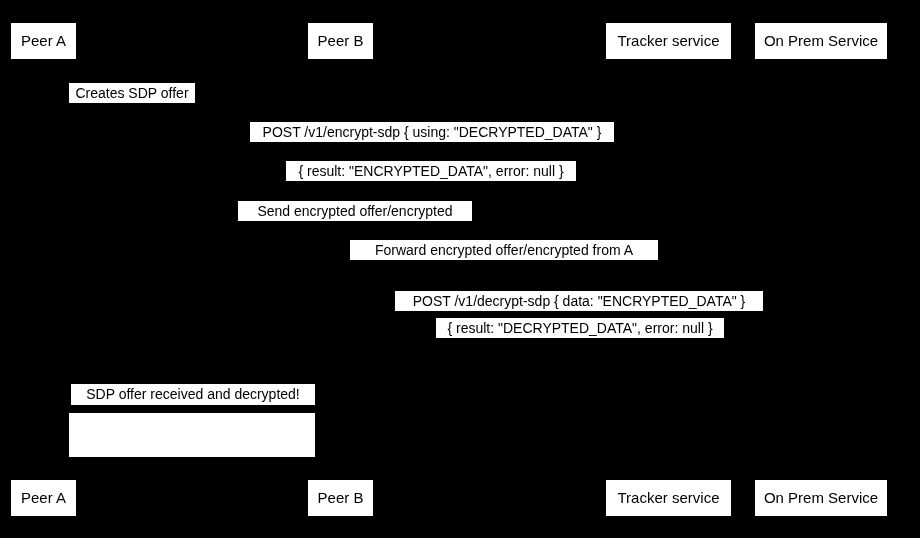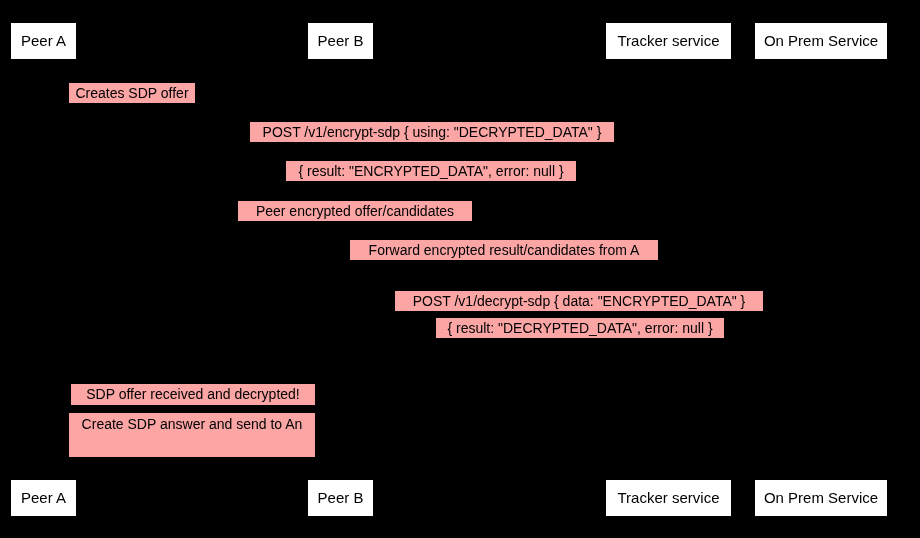--- a/index.html
+++ b/index.html
@@ -33,21 +33,21 @@
   .lifeline {
     position: absolute;
     width: 1px;
     background: #000000;
     top: 60px;
     height: 416px;
   }
   
   .msg {
     position: absolute;
-    background: #fca5a5;
+    background: #ffffff;
     color: #000000;
     border: 1px solid #000000;
     box-sizing: border-box;
     font-size: 14px;
     line-height: 21px;
     padding: 0 2px;
     white-space: nowrap;
     text-align: center;
   }
   .msg.two-line {
@@ -87,27 +87,26 @@
       <div class="arrow" style="left: 340px; width: 328px; top: 265px;"></div>
       <div class="arrow" style="left: 340px; width: 481px; top: 304px;"></div>
       <div class="arrow" style="left: 340px; width: 481px; top: 343px;"></div>
       <div class="arrow" style="left: 43px; width: 297px; top: 392px;"></div>
     </div>
 
   <div id="messages">
       <div class="msg" style="left: 68px; top: 82px; width: 128px; height: 22px;">Creates SDP offer</div>
       <div class="msg" style="left: 249px; top: 121px; width: 366px; height: 22px;">POST /v1/encrypt-sdp { using: "DECRYPTED_DATA" }</div>
       <div class="msg" style="left: 285px; top: 160px; width: 292px; height: 22px;">{ result: "ENCRYPTED_DATA", error: null }</div>
-      <div class="msg" style="left: 237px; top: 200px; width: 236px; height: 22px;">Peer encrypted offer/candidates</div>
-      <div class="msg" style="left: 349px; top: 239px; width: 310px; height: 22px;">Forward encrypted result/candidates from A</div>
+      <div class="msg" style="left: 237px; top: 200px; width: 236px; height: 22px;">Send encrypted offer/encrypted</div>
+      <div class="msg" style="left: 349px; top: 239px; width: 310px; height: 22px;">Forward encrypted offer/encrypted from A</div>
       <div class="msg" style="left: 394px; top: 290px; width: 370px; height: 22px;">POST /v1/decrypt-sdp { data: "ENCRYPTED_DATA" }</div>
       <div class="msg" style="left: 435px; top: 317px; width: 290px; height: 22px;">{ result: "DECRYPTED_DATA", error: null }</div>
       <div class="msg" style="left: 70px; top: 383px; width: 246px; height: 23px;">SDP offer received and decrypted!</div>
       <div class="msg two-line" style="left: 68px; top: 412px; width: 248px; height: 46px;">
-        <div>Create SDP answer and send to An</div>
       </div>
     </div>
 
   <div id="footer-participants">
       <div class="participant" style="left: 10px; top: 479px; width: 67px;">Peer A</div>
       <div class="participant" style="left: 307px; top: 479px; width: 67px;">Peer B</div>
       <div class="participant" style="left: 605px; top: 479px; width: 127px;">Tracker service</div>
       <div class="participant" style="left: 754px; top: 479px; width: 134px;">On Prem Service</div>
     </div>
 </div>

